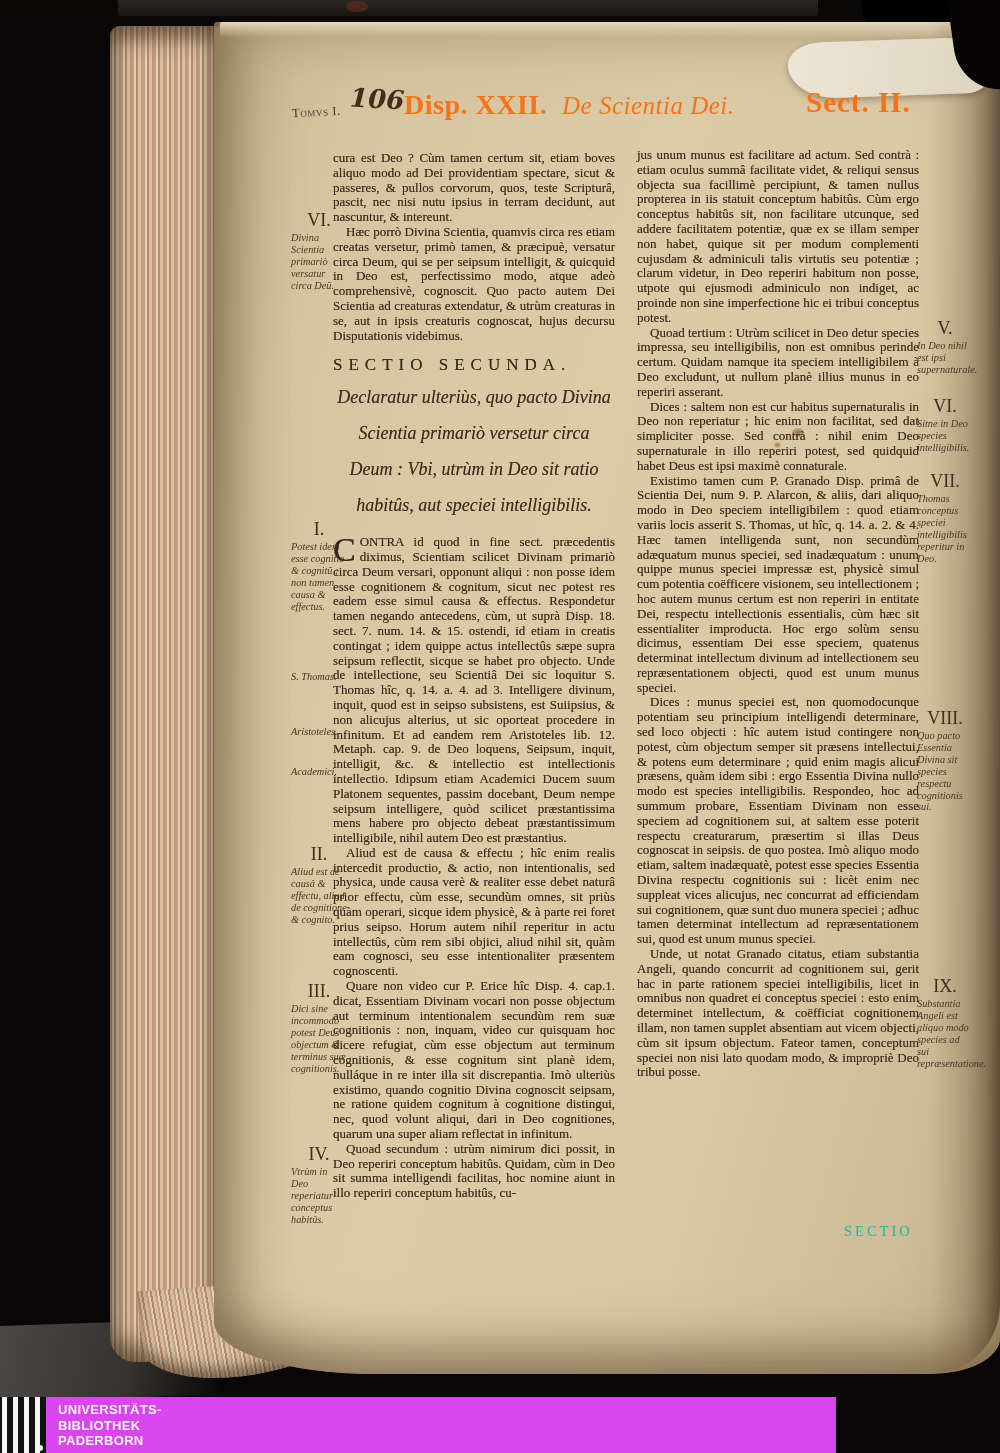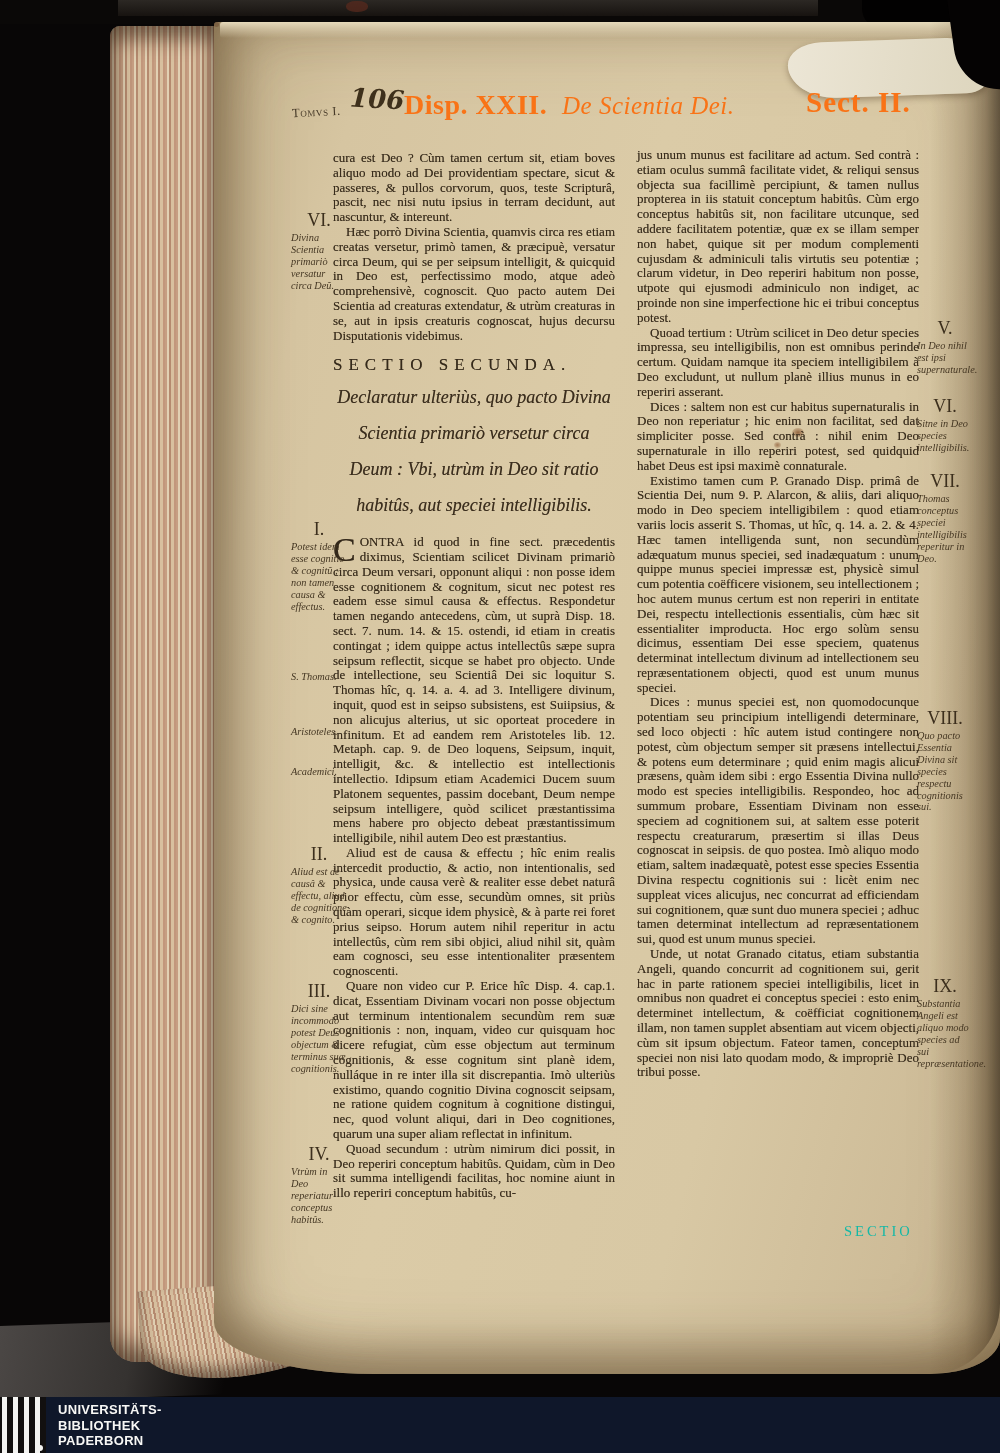--- a/index.html
+++ b/index.html
@@ -58,21 +58,21 @@
   .dropcap{float:left;font-size:34px;line-height:27px;padding:1px 4px 0 0;color:#33281a;}
   
   .mnote{position:absolute;width:56px;color:#453723;}
   .mnote .num{display:block;text-align:center;font-size:18px;margin-bottom:1px;color:#3c2f1d;}
   .mnote .txt{display:block;font-style:italic;font-size:10.3px;line-height:11.9px;}
   .mnote-l{left:291px;}
   .mnote-r{left:917px;}
   .catchword{position:absolute;left:844px;top:1207px;font-size:14.5px;letter-spacing:3px;color:#14b8a6;font-variant:small-caps;
       text-transform:uppercase;margin-top:16px;}
   
-  .footer-bar{position:absolute;left:0;top:1397px;width:1000px;height:56px;background:#0f172a;z-index:30;}
+  .footer-bar{position:absolute;left:0;top:1397px;width:836px;height:56px;background:#d946ef;z-index:30;}
   .footer-logo{position:absolute;left:0;top:0;width:46px;height:56px;background:#121010;
       background-image:repeating-linear-gradient(90deg,rgba(0,0,0,0) 0 2px,#f4f4f2 2px 7px,rgba(0,0,0,0) 7px 11px);
       background-size:44px 100%;background-repeat:no-repeat;}
   .footer-dot{position:absolute;right:3px;bottom:2px;width:6px;height:6px;border-radius:50%;background:#f4f4f2;}
   .footer-text{position:absolute;left:58px;top:5px;font-family:"Liberation Sans",sans-serif;font-weight:bold;
       font-size:13px;line-height:15.5px;color:#f7f7f5;letter-spacing:.3px;}
   .footer-text span{display:block;}
 </style>
 </head>
 <body>

